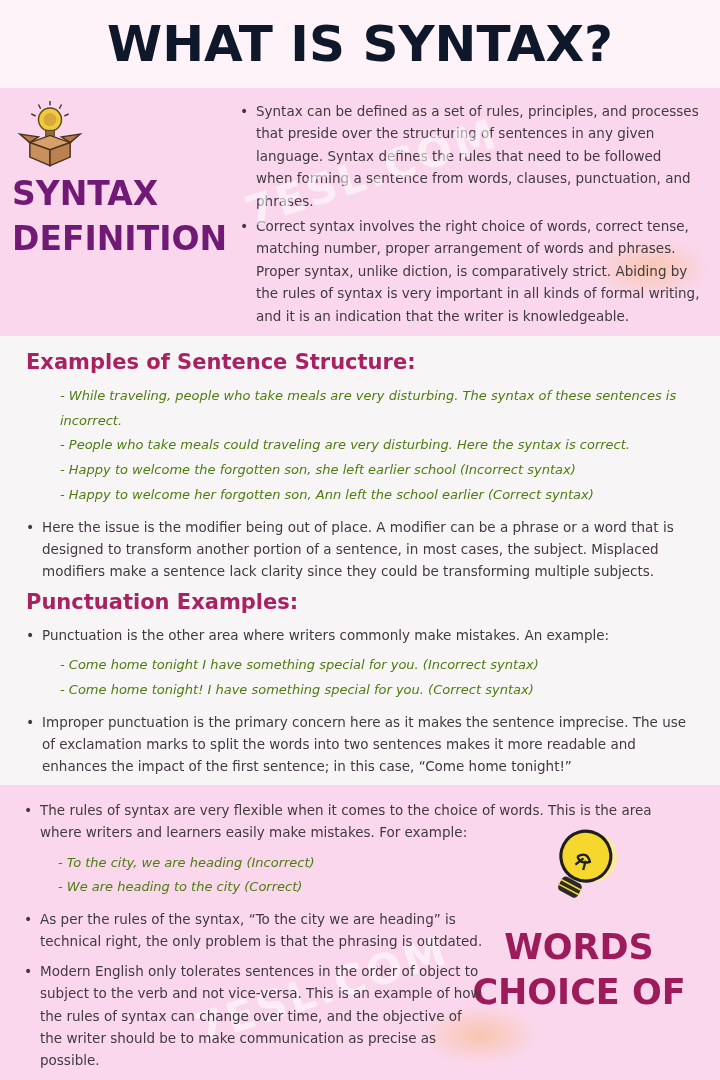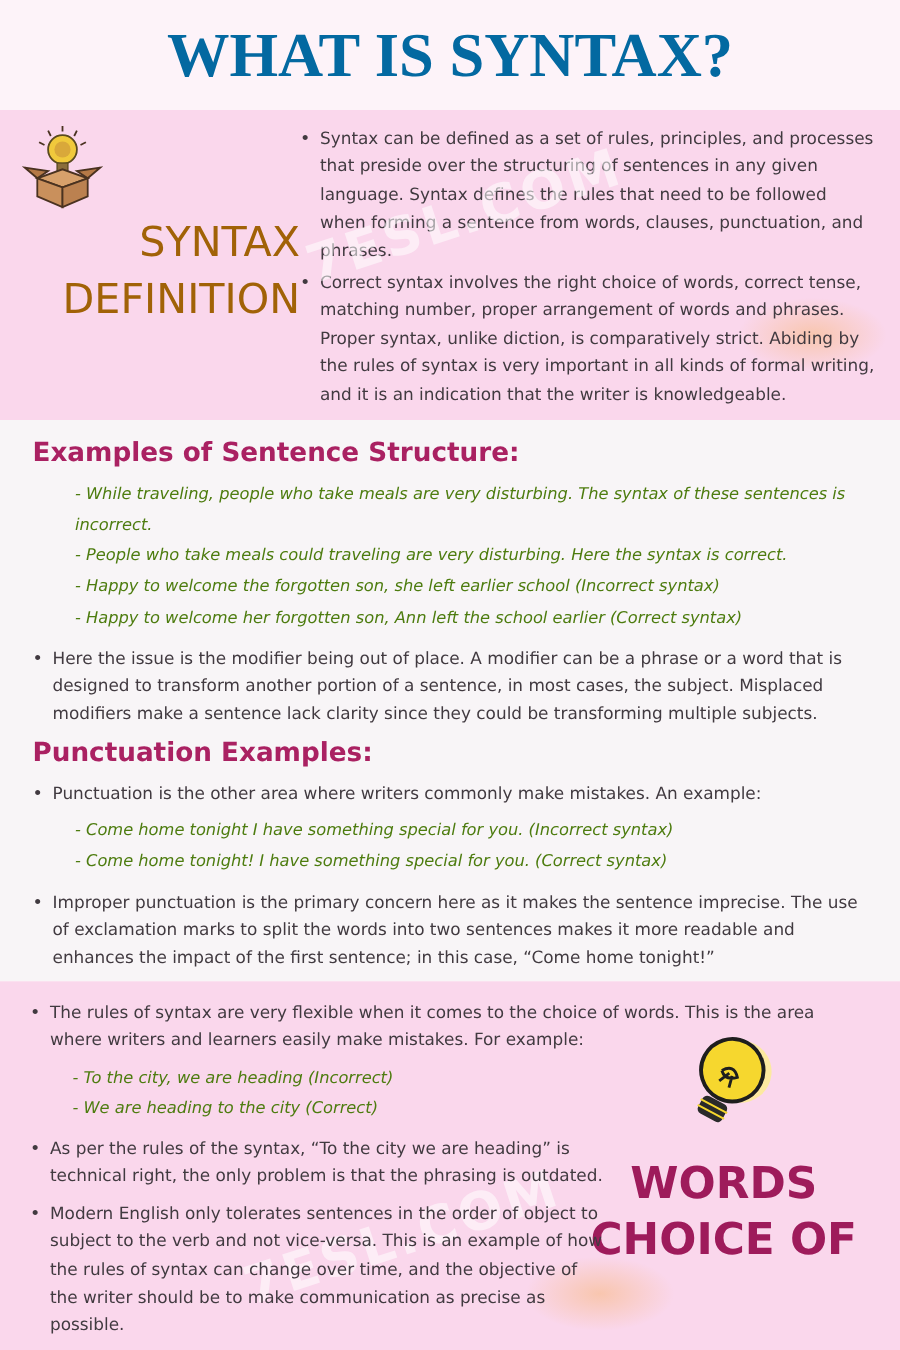--- a/index.html
+++ b/index.html
@@ -10,33 +10,33 @@
     background:#fff;
   }
   .page { width:720px; height:1080px; overflow:hidden; position:relative; display:flex; flex-direction:column; }
 
   
   .header {
     background:#fdf3f9; height:88px; flex:0 0 88px;
     display:flex; align-items:center; justify-content:center;
   }
   .header h1 {
-    font-size:50px; font-weight:bold; color:#0369a1; letter-spacing:0px; white-space:nowrap;font-family:Liberation Serif, serif;
+    font-size:50px; font-weight:bold; color:#0f172a; letter-spacing:0px; white-space:nowrap;
   }
 
   
   .def-section {
     background:#fad7ec; flex:0 0 202px; position:relative;
     display:flex; padding:6px 18px 6px 12px;
   }
   .def-left { width:228px; position:relative; flex:0 0 228px; }
   .def-icon { position:absolute; left:2px; top:2px; width:72px; height:76px; }
   .def-heading {
-    margin-top:78px; text-align:right;
-    font-size:33px; font-weight:normal; color:#a16207; line-height:1.35;
+    margin-top:78px; text-align:left;
+    font-size:33px; font-weight:bold; color:#701a75; line-height:1.35;
   }
   .def-right { flex:1; padding-top:6px; }
   ul.bullets { list-style:none; }
   ul.bullets li {
     position:relative; padding-left:16px;
     font-size:13.5px; line-height:1.66; margin-bottom:3px;
   }
   ul.bullets li::before {
     content:"•"; position:absolute; left:0; top:0; color:#413a40; font-size:14px;
   }

